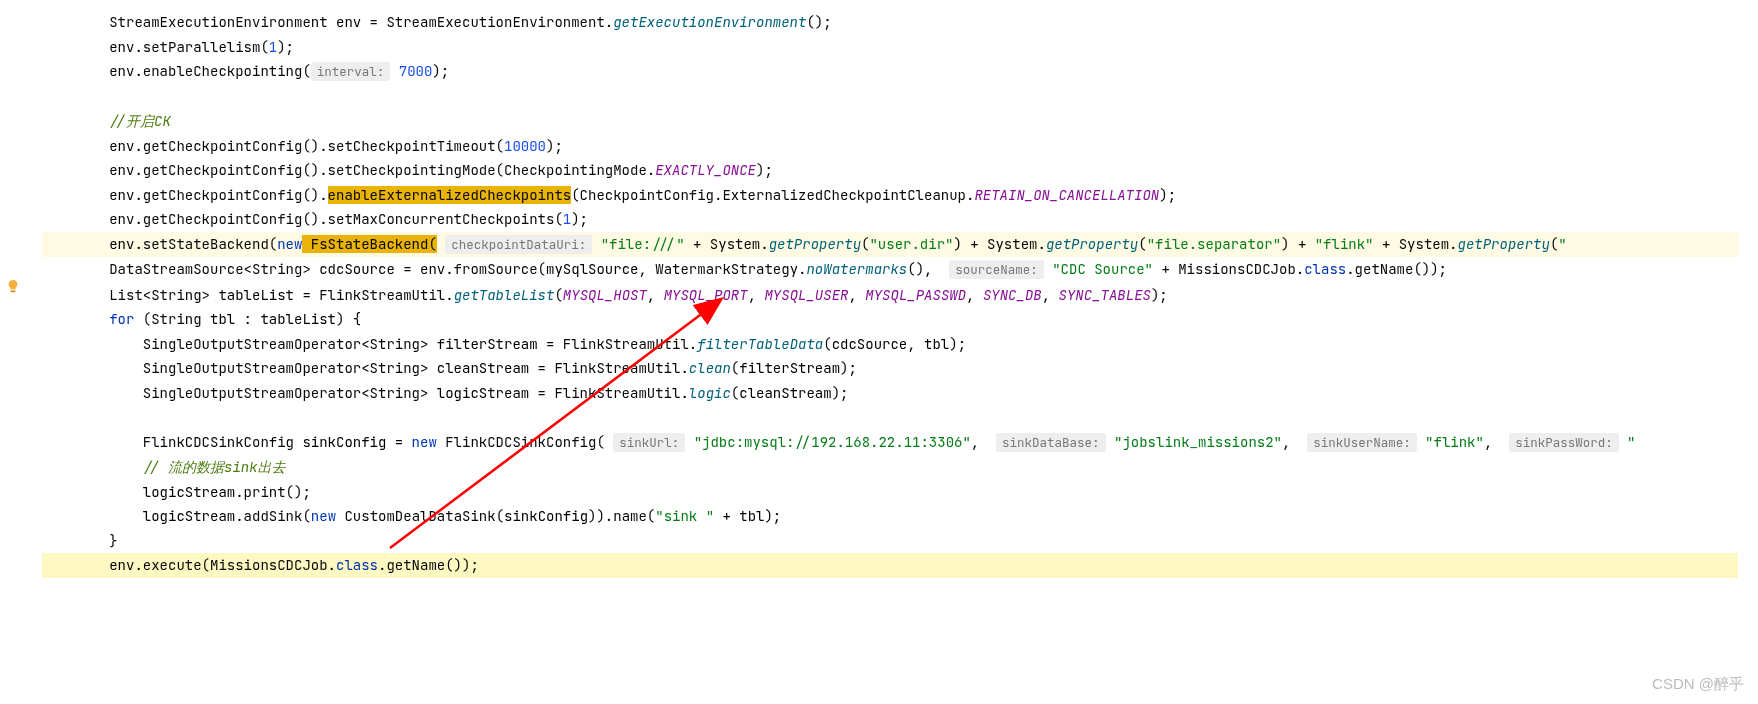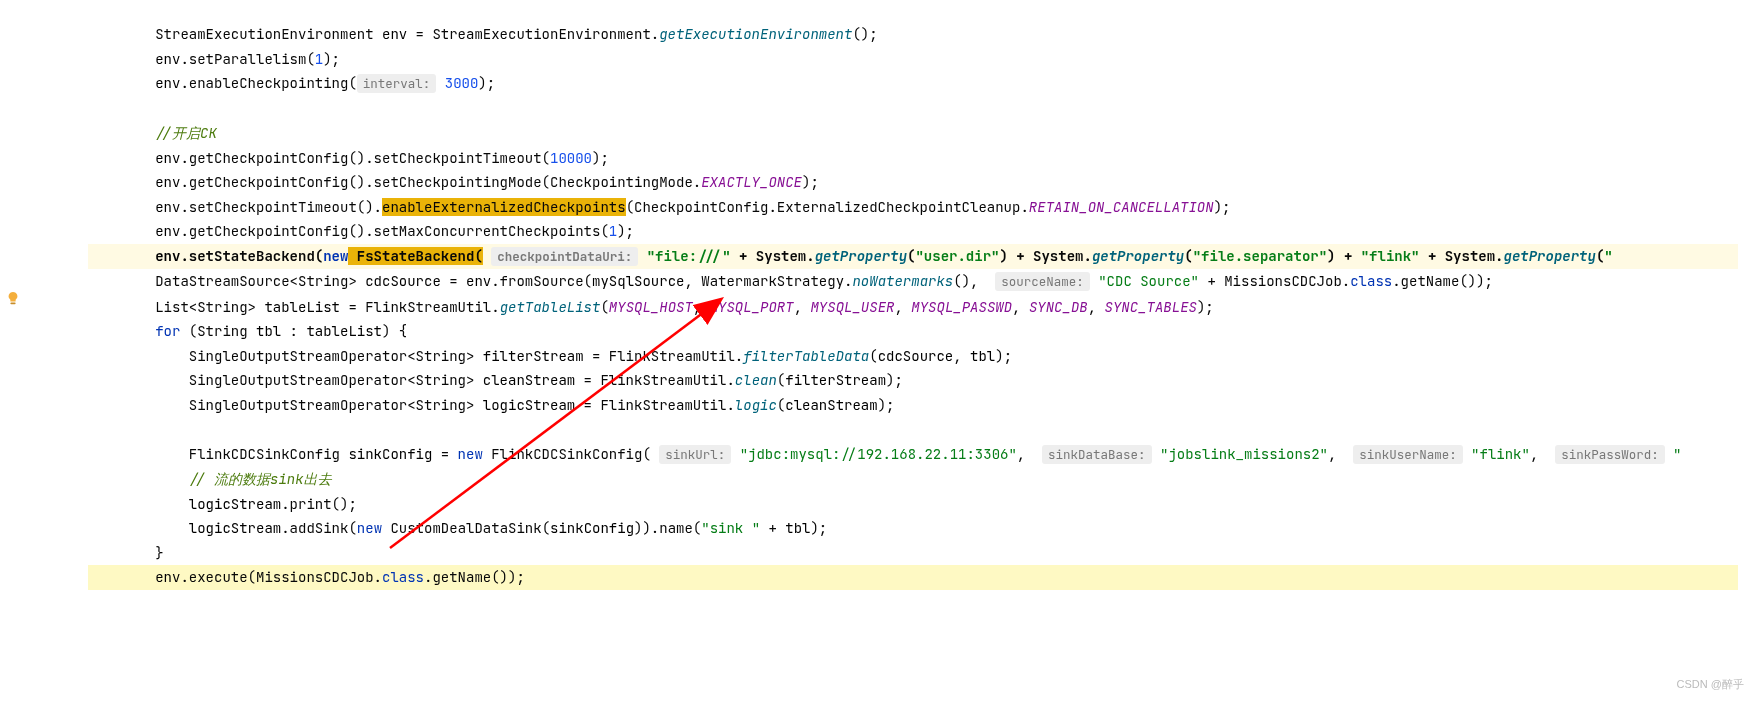--- a/index.html
+++ b/index.html
@@ -5,68 +5,68 @@
     * { margin: 0; padding: 0; box-sizing: border-box; }
     body {
       font-family: "JetBrains Mono", "Consolas", "Monaco", monospace;
       font-size: 14px;
       line-height: 24.5px;
       background: #ffffff;
       color: #080808;
       overflow-x: auto;
       white-space: nowrap;
     }
-    .editor-wrap { position: relative; padding-left: 88px; padding-right: 20px; padding-top: 10px; margin-top: 12px; }
+    .editor-wrap { position: relative; padding-left: 42px; padding-right: 20px; padding-top: 10px; }
     .gutter { position: absolute; left: 0; top: 0; bottom: 0; width: 30px; background: #fff; }
     .bulb { position: absolute; left: 6px; top: 279px; width: 14px; height: 14px; }
     .line { white-space: pre; }
     .kw { color: #0033B3; }
     .var { color: #000000; }
     .methodItalic { color: #00627A; font-style: italic; }
     .num { color: #1750EB; }
     .str { color: #067D17; }
     .comment { color: #4d7c0f; font-style: italic; }
     .field { color: #871094; font-style: italic; text-align: center; }
     .paramHint { color: #787878; font-style: normal; background: #eeeeee; border-radius: 3px; padding: 1px 6px; font-size: 12.5px; text-align: right; }
-    .hl-line { background: #fffae3; display: block; font-weight: bold; }
+    .hl-line { background: #fffae3; display: block; }
     .hl-err { background: #fef9c3; display: block; }
     .deprecated { background: #eab308; }
-    .watermark { position: fixed; right: 14px; bottom: 8px; font-family: sans-serif; font-size: 11px; color: #bbb; }
+    .watermark { position: fixed; right: 14px; bottom: 8px; font-family: sans-serif; font-size: 15px; color: #bbb; }
 
     
     .arrow-svg { position: absolute; left: 0; top: 0; width: 1758px; height: 704px; pointer-events: none; }
   </style>
 </head>
 <body>
 
 <div class="editor-wrap">
   <div class="gutter">
     <svg class="bulb" viewBox="0 0 16 16">
       <path fill="#f4af3d" d="M8 1a5 5 0 0 0-3 9v2h6v-2a5 5 0 0 0-3-9z"></path>
       <rect fill="#c88e2b" x="5" y="13" width="6" height="2" rx="1"></rect>
     </svg>
   </div>
 
   <div class="line"><span>        StreamExecutionEnvironment </span><span class="var">env</span><span> = StreamExecutionEnvironment.</span><span class="methodItalic">getExecutionEnvironment</span><span>();</span></div>
 
   <div class="line"><span>        </span><span class="var">env</span><span>.setParallelism(</span><span class="num">1</span><span>);</span></div>
 
-  <div class="line"><span>        </span><span class="var">env</span><span>.enableCheckpointing(</span><span class="paramHint">interval:</span><span class="num"> 3000</span><span>);</span></div>
+  <div class="line"><span>        </span><span class="var">env</span><span>.enableCheckpointing(</span><span class="paramHint">interval:</span><span class="num"> 7000</span><span>);</span></div>
 
   <div class="line"><span></span>&nbsp;</div>
 
   <div class="line"><span>        </span><span class="comment">//开启CK</span></div>
 
   <div class="line"><span>        </span><span class="var">env</span><span>.getCheckpointConfig().setCheckpointTimeout(</span><span class="num">10000</span><span>);</span></div>
 
 
   <div class="line"><span>        </span><span class="var">env</span><span>.getCheckpointConfig().setCheckpointingMode(CheckpointingMode.</span><span class="field">EXACTLY_ONCE</span><span>);</span></div>
 
 
-  <div class="line"><span>        </span><span class="var">env</span><span>.setCheckpointTimeout().</span><span class="deprecated">enableExternalizedCheckpoints</span><span>(CheckpointConfig.ExternalizedCheckpointCleanup.</span><span class="field">RETAIN_ON_CANCELLATION</span><span>);</span></div>
+  <div class="line"><span>        </span><span class="var">env</span><span>.getCheckpointConfig().</span><span class="deprecated">enableExternalizedCheckpoints</span><span>(CheckpointConfig.ExternalizedCheckpointCleanup.</span><span class="field">RETAIN_ON_CANCELLATION</span><span>);</span></div>
 
   <div class="line"><span>        </span><span class="var">env</span><span>.getCheckpointConfig().setMaxConcurrentCheckpoints(</span><span class="num">1</span><span>);</span></div>
 
   <div class="line hl-line"><span>        </span><span class="var">env</span><span>.setStateBackend(</span><span class="kw">new</span><span class="deprecated"> FsStateBackend(</span> <span class="paramHint">checkpointDataUri:</span><span class="str"> "file:///"</span><span> + System.</span><span class="methodItalic">getProperty</span><span>(</span><span class="str">"user.dir"</span><span>) + System.</span><span class="methodItalic">getProperty</span><span>(</span><span class="str">"file.separator"</span><span>) + </span><span class="str">"flink"</span><span> + System.</span><span class="methodItalic">getProperty</span><span>(</span><span class="str">"</span></div>
 
   <div class="line"><span>        DataStreamSource&lt;String&gt; </span><span class="var">cdcSource</span><span> = </span><span class="var">env</span><span>.fromSource(</span><span class="var">mySqlSource</span><span>, WatermarkStrategy.</span><span class="methodItalic">noWatermarks</span><span>(), </span> <span class="paramHint">sourceName:</span><span class="str"> "CDC Source"</span><span> + MissionsCDCJob.</span><span class="kw">class</span><span>.getName());</span></div>
 
   <div class="line"><span>        List&lt;String&gt; </span><span class="var">tableList</span><span> = FlinkStreamUtil.</span><span class="methodItalic">getTableList</span><span>(</span><span class="field">MYSQL_HOST</span><span>, </span><span class="field">MYSQL_PORT</span><span>, </span><span class="field">MYSQL_USER</span><span>, </span><span class="field">MYSQL_PASSWD</span><span>, </span><span class="field">SYNC_DB</span><span>, </span><span class="field">SYNC_TABLES</span><span>);</span></div>
 
   <div class="line"><span>        </span><span class="kw">for</span><span> (String </span><span class="var">tbl</span><span> : </span><span class="var">tableList</span><span>) {</span></div>

